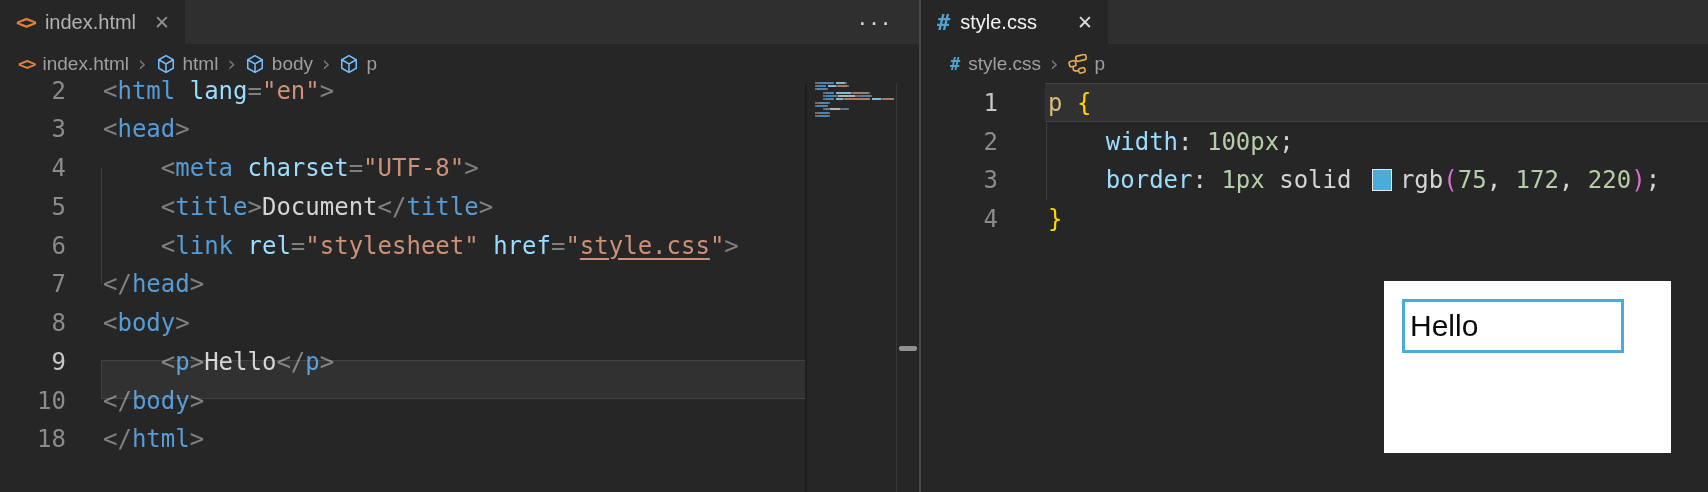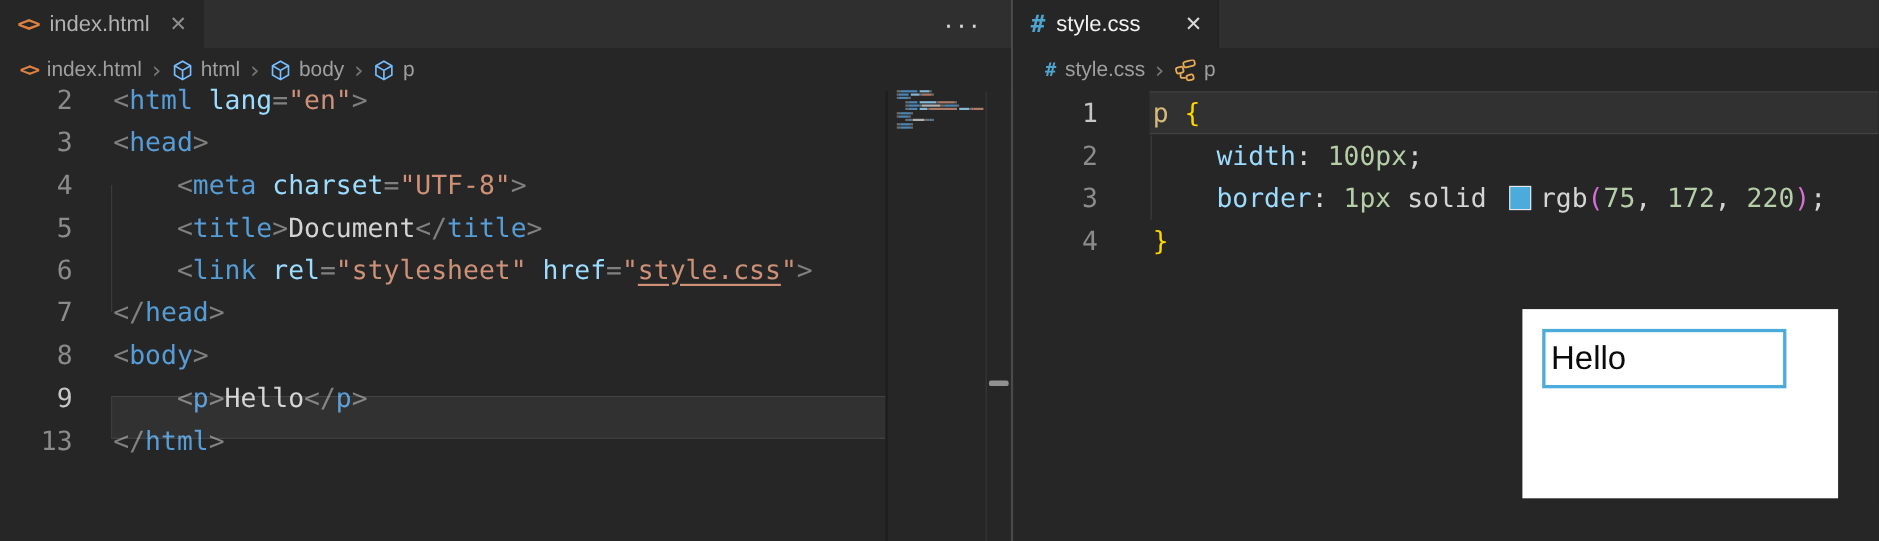--- a/index.html
+++ b/index.html
@@ -95,21 +95,22 @@
 
     <div class="code" style="top:71.2px;" id="code-left">
         <div class="row"><span class="ln" style="width: 66px;">2</span><span class="lt" style="margin-left: 37px;"><span style="color: rgb(128, 128, 128);">&lt;</span><span style="color: rgb(86, 156, 214);">html</span><span style="color: rgb(212, 212, 212);"> </span><span style="color: rgb(156, 220, 254);">lang</span><span style="color: rgb(128, 128, 128);">=</span><span style="color: rgb(206, 145, 120);">"en"</span><span style="color: rgb(128, 128, 128);">&gt;</span></span></div>
         <div class="row"><span class="ln" style="width: 66px;">3</span><span class="lt" style="margin-left: 37px;"><span style="color: rgb(128, 128, 128);">&lt;</span><span style="color: rgb(86, 156, 214);">head</span><span style="color: rgb(128, 128, 128);">&gt;</span></span></div>
         <div class="row"><span class="ln" style="width: 66px;">4</span><span class="lt" style="margin-left: 37px;"><span style="color: rgb(212, 212, 212);">    </span><span style="color: rgb(128, 128, 128);">&lt;</span><span style="color: rgb(86, 156, 214);">meta</span><span style="color: rgb(212, 212, 212);"> </span><span style="color: rgb(156, 220, 254);">charset</span><span style="color: rgb(128, 128, 128);">=</span><span style="color: rgb(206, 145, 120);">"UTF-8"</span><span style="color: rgb(128, 128, 128);">&gt;</span></span></div>
         <div class="row"><span class="ln" style="width: 66px;">5</span><span class="lt" style="margin-left: 37px;"><span style="color: rgb(212, 212, 212);">    </span><span style="color: rgb(128, 128, 128);">&lt;</span><span style="color: rgb(86, 156, 214);">title</span><span style="color: rgb(128, 128, 128);">&gt;</span><span style="color: rgb(212, 212, 212);">Document</span><span style="color: rgb(128, 128, 128);">&lt;/</span><span style="color: rgb(86, 156, 214);">title</span><span style="color: rgb(128, 128, 128);">&gt;</span></span></div>
         <div class="row"><span class="ln" style="width: 66px;">6</span><span class="lt" style="margin-left: 37px;"><span style="color: rgb(212, 212, 212);">    </span><span style="color: rgb(128, 128, 128);">&lt;</span><span style="color: rgb(86, 156, 214);">link</span><span style="color: rgb(212, 212, 212);"> </span><span style="color: rgb(156, 220, 254);">rel</span><span style="color: rgb(128, 128, 128);">=</span><span style="color: rgb(206, 145, 120);">"stylesheet"</span><span style="color: rgb(212, 212, 212);"> </span><span style="color: rgb(156, 220, 254);">href</span><span style="color: rgb(128, 128, 128);">=</span><span style="color: rgb(206, 145, 120);">"</span><u style="color: rgb(206, 145, 120);">style.css</u><span style="color: rgb(206, 145, 120);">"</span><span style="color: rgb(128, 128, 128);">&gt;</span></span></div>
         <div class="row"><span class="ln" style="width: 66px;">7</span><span class="lt" style="margin-left: 37px;"><span style="color: rgb(128, 128, 128);">&lt;/</span><span style="color: rgb(86, 156, 214);">head</span><span style="color: rgb(128, 128, 128);">&gt;</span></span></div>
         <div class="row"><span class="ln" style="width: 66px;">8</span><span class="lt" style="margin-left: 37px;"><span style="color: rgb(128, 128, 128);">&lt;</span><span style="color: rgb(86, 156, 214);">body</span><span style="color: rgb(128, 128, 128);">&gt;</span></span></div>
         <div class="row"><span class="ln active" style="width: 66px;">9</span><span class="lt" style="margin-left: 37px;"><span style="color: rgb(212, 212, 212);">    </span><span style="color: rgb(128, 128, 128);">&lt;</span><span style="color: rgb(86, 156, 214);">p</span><span style="color: rgb(128, 128, 128);">&gt;</span><span style="color: rgb(212, 212, 212);">Hello</span><span style="color: rgb(128, 128, 128);">&lt;/</span><span style="color: rgb(86, 156, 214);">p</span><span style="color: rgb(128, 128, 128);">&gt;</span></span></div>
-        <div class="row"><span class="ln" style="width: 66px;">13</span><span class="lt" style="margin-left: 37px;"><span style="color: rgb(128, 128, 128);">&lt;/</span><span style="color: rgb(86, 156, 214);">html</span><span style="color: rgb(128, 128, 128);">&gt;</span></span></div>
+        <div class="row"><span class="ln" style="width: 66px;">10</span><span class="lt" style="margin-left: 37px;"><span style="color: rgb(128, 128, 128);">&lt;/</span><span style="color: rgb(86, 156, 214);">body</span><span style="color: rgb(128, 128, 128);">&gt;</span></span></div>
+        <div class="row"><span class="ln" style="width: 66px;">18</span><span class="lt" style="margin-left: 37px;"><span style="color: rgb(128, 128, 128);">&lt;/</span><span style="color: rgb(86, 156, 214);">html</span><span style="color: rgb(128, 128, 128);">&gt;</span></span></div>
       </div>
     <div class="cur-line" style="top:360px;height:39px;left:101px;width:704px;"></div>
     <div class="indent-guide" style="left:101px;top:168px;height:116px;"></div>
     <div class="indent-guide" style="left:101px;top:360px;height:39px;"></div>
     <div class="map-edge"></div>
     <div class="minimap" id="minimap">
         <div class="mm-row">
           <span class="mm-bar" style="width: 4.24px; background: rgb(128, 128, 128);"></span>
           <span class="mm-bar" style="width: 14.84px; background: rgb(86, 156, 214);"></span>
           <span class="mm-bar" style="width: 2.12px; background: transparent;"></span>

